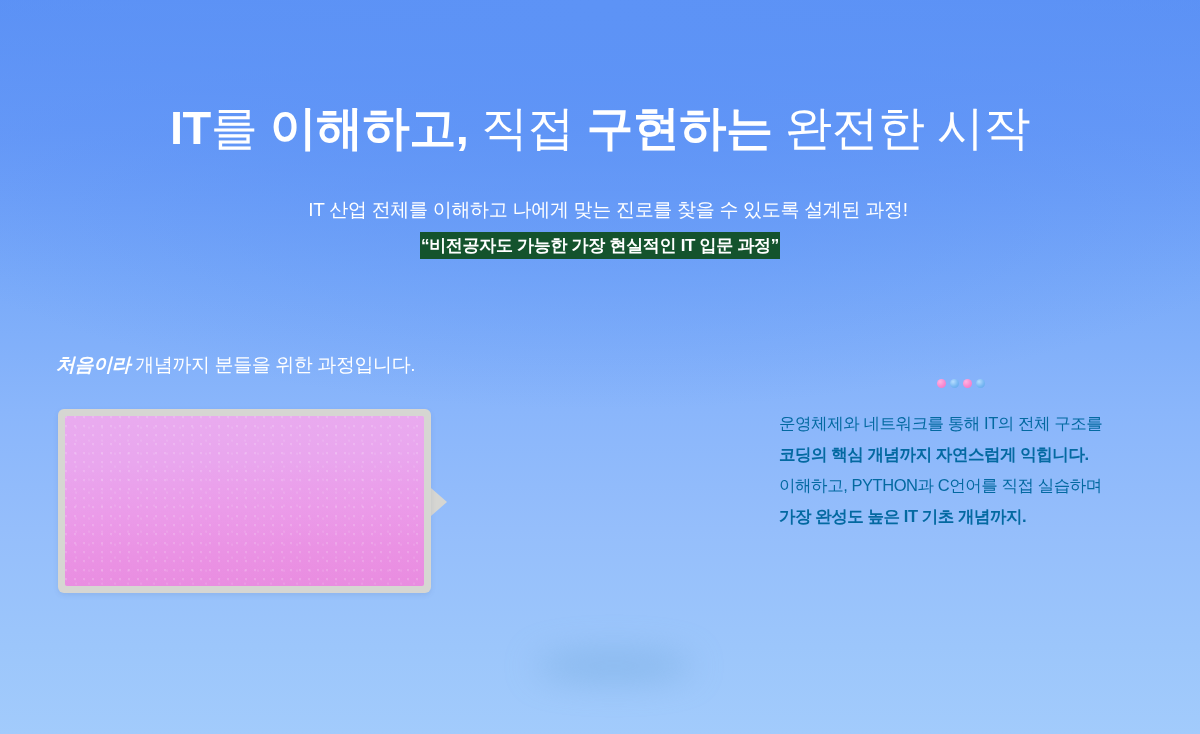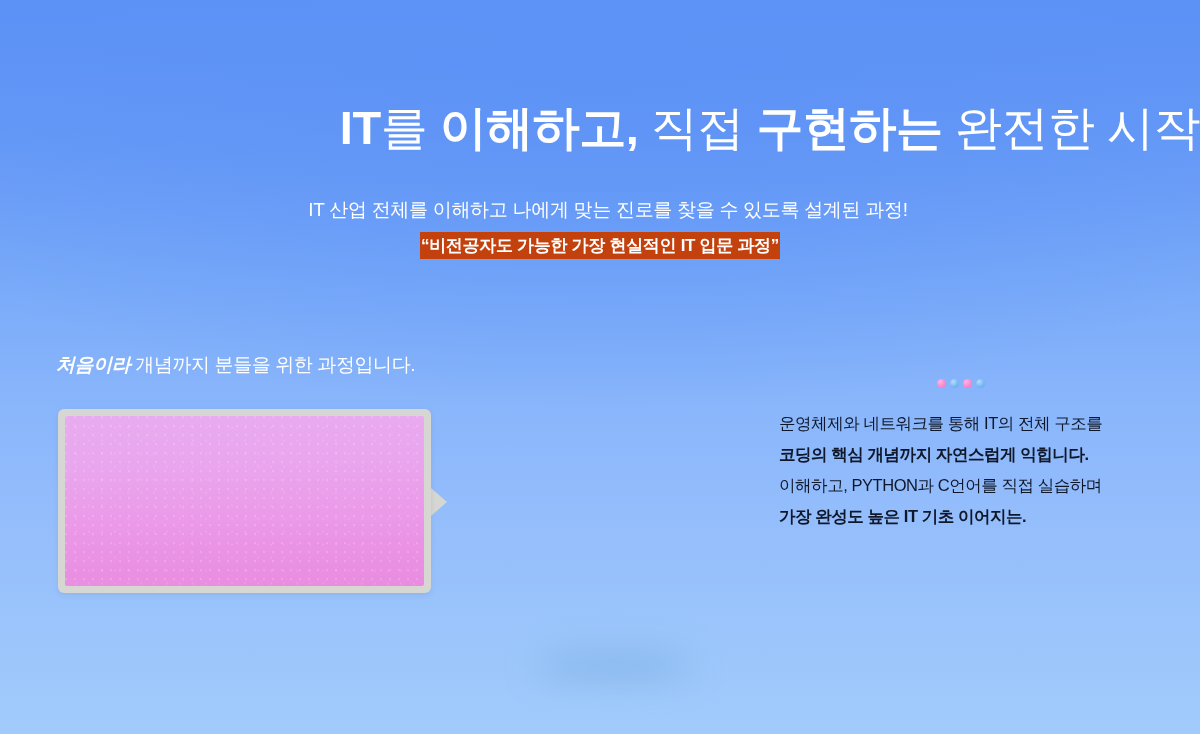--- a/index.html
+++ b/index.html
@@ -26,21 +26,21 @@
         #a2cbfc 100%);
     -webkit-font-smoothing:antialiased;
   }
 
   
   .hero-title {
     position:absolute;
     top:98px;
     left:0;
     width:1200px;
-    text-align:right;
+    text-align:center;
     font-size:47px;
     line-height:60px;
     letter-spacing:-0.5px;
     color:#ffffff;
     font-weight:400;
     white-space:nowrap;
   }
   .hero-title .b { font-weight:700; }
 
   
@@ -61,21 +61,21 @@
   
   .hero-quote-wrap {
     position:absolute;
     top:232px;
     left:0;
     width:1200px;
     text-align:center;
   }
   .hero-quote {
     display:inline-block;
-    background:#c2410c;
+    background:#14532d;
     color:#ffffff;
     font-size:17px;
     font-weight:700;
     letter-spacing:-0.3px;
     line-height:27px;
     padding:0 1px;
     white-space:nowrap;
   }
 
   
@@ -111,21 +111,21 @@
   .dot.blue {
     background:radial-gradient(circle at 34% 30%, #b6ddff 0%, #79b8f3 55%, #5aa3e8 100%);
   }
 
   
   .desc {
     position:absolute;
     top:408px;
     left:779px;
     width:372px;
-    color:#0f172a;
+    color:#0369a1;
     font-size:16.5px;
     line-height:31px;
     letter-spacing:-0.45px;
     font-weight:400;
   }
   .desc .line { white-space:nowrap; }
   .desc .line.bold { font-weight:700; }
 
   
   .pink-card {
@@ -194,21 +194,21 @@
     <span class="dot pink"></span>
     <span class="dot blue"></span>
     <span class="dot pink"></span>
     <span class="dot blue"></span>
   </div>
 
 <div class="desc">
     <div class="line">운영체제와 네트워크를 통해 IT의 전체 구조를</div>
     <div class="line bold">코딩의 핵심 개념까지 자연스럽게 익힙니다.</div>
     <div class="line">이해하고, PYTHON과 C언어를 직접 실습하며</div>
-    <div class="line bold">가장 완성도 높은 IT 기초 이어지는.</div>
+    <div class="line bold">가장 완성도 높은 IT 기초 개념까지.</div>
   </div>
 
 <div class="pink-card">
   <div class="tail"></div>
   <div class="frame"></div>
   <div class="inner"></div>
 </div>
 
 <div class="blur-shape"></div>
 

